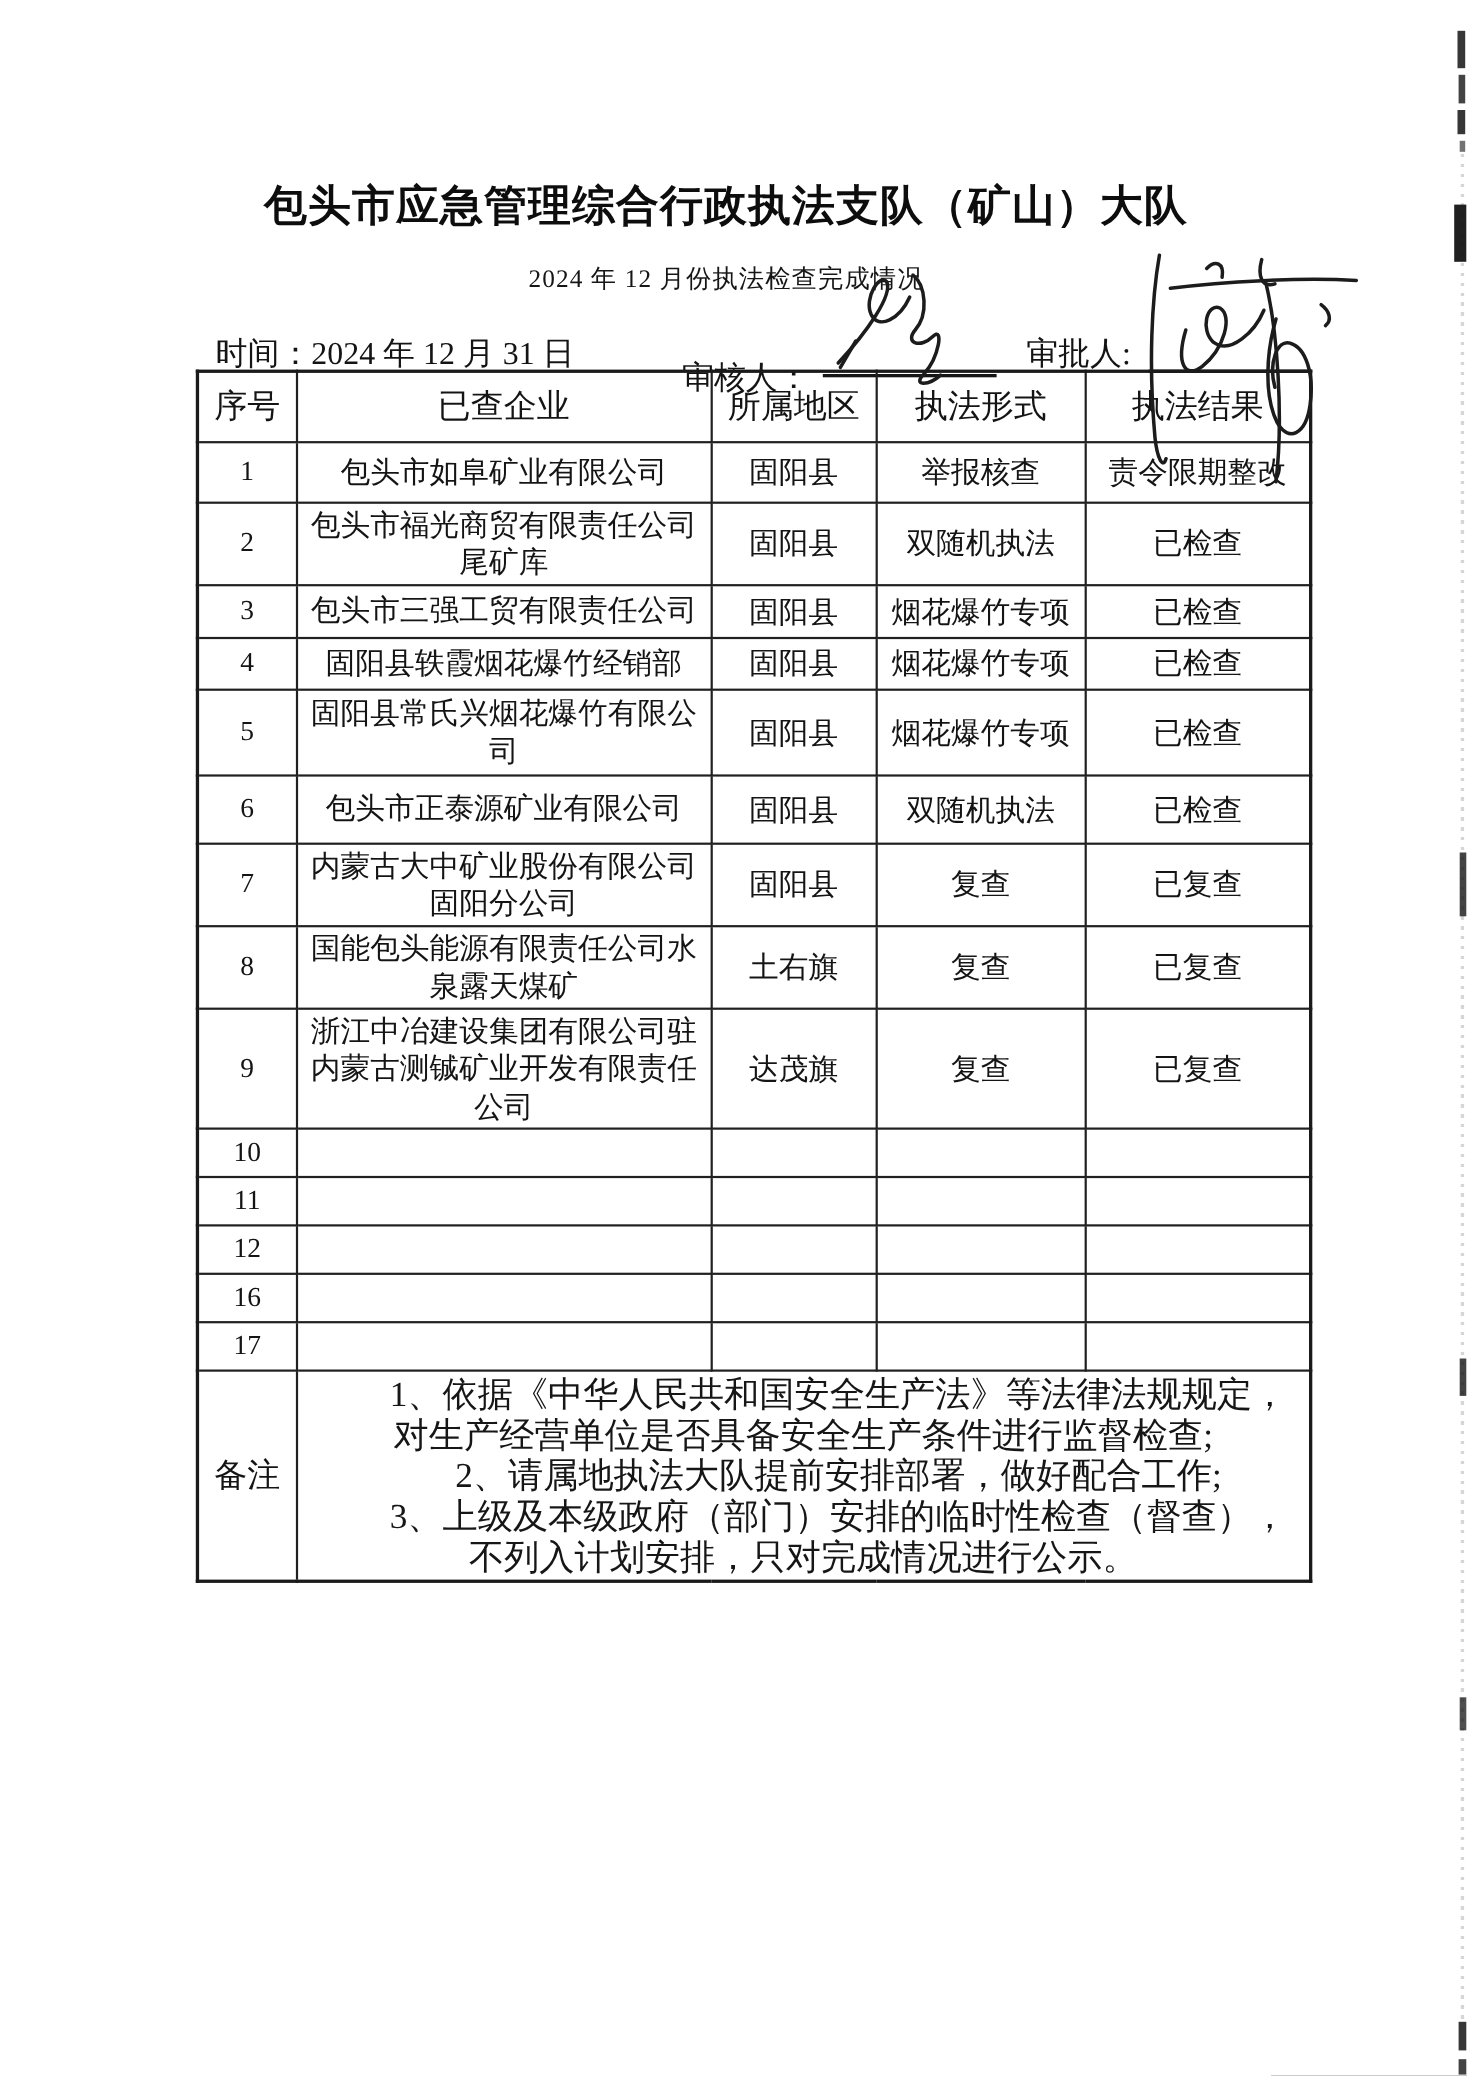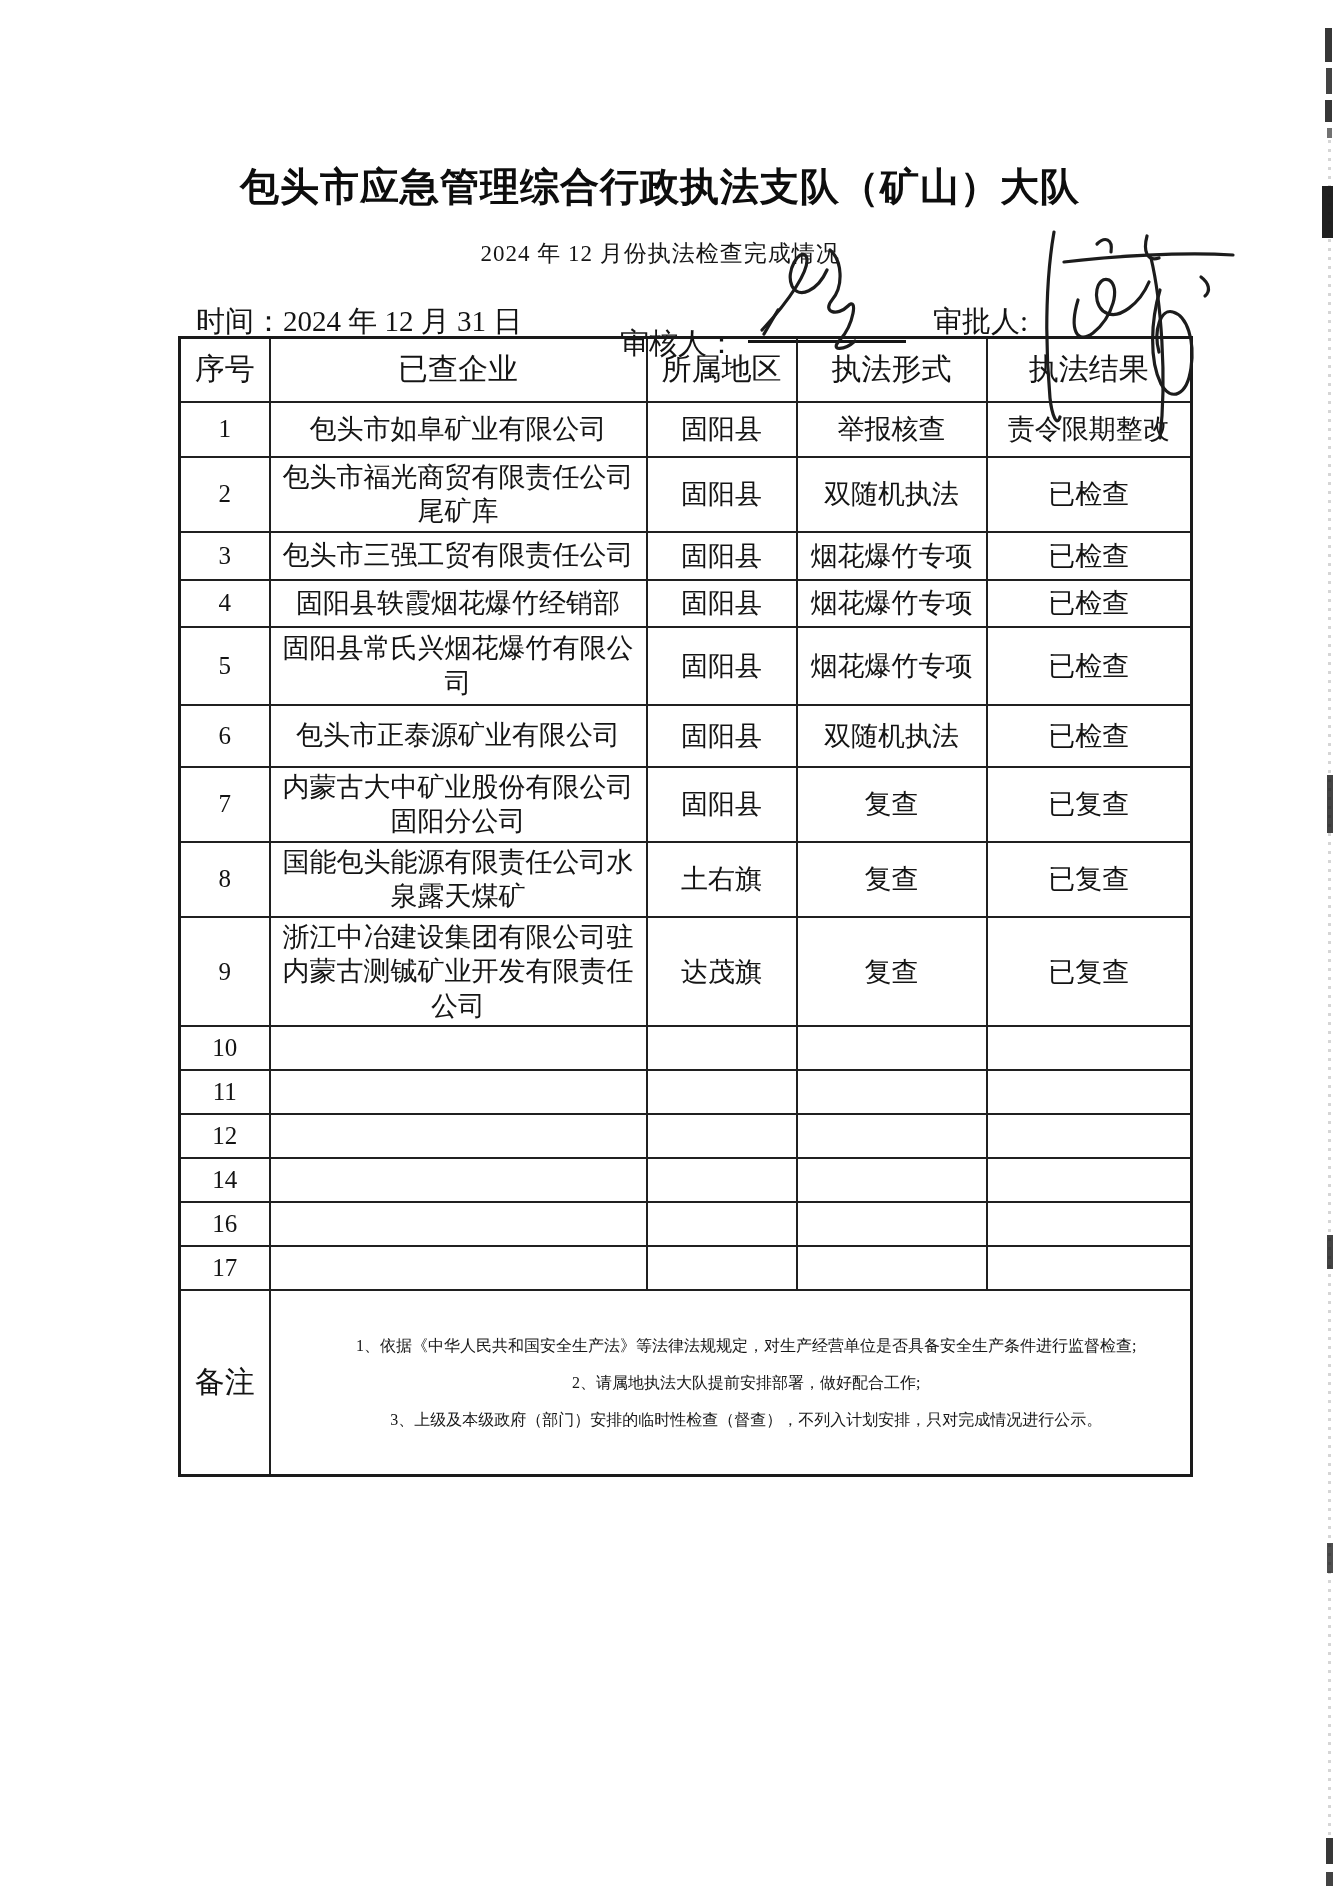--- a/index.html
+++ b/index.html
@@ -46,21 +46,21 @@
   table.sheet{border:3px solid #1a1a1a;}
   table.sheet thead tr{height:64px;}
   table.sheet th{font-weight:400;font-size:30px;}
   td.c-no{font-size:25px;font-family:"Liberation Serif","DejaVu Serif",serif;}
   td.c-company{padding:2px 12px;line-height:1.28;}
   tr.remarks-row{height:185px;}
   th.remarks-label{font-size:29px;}
   td.remarks-cell{text-align:left;vertical-align:middle;padding:6px 4px;}
   .remarks-content p{
     margin:0;text-indent:2em;
-    font-size:16px;line-height:37px;color:#161616;
+    font-size:32px;line-height:37px;color:#161616;
     word-break:break-all;
   }
   .sig-svg{position:absolute;left:0;top:0;pointer-events:none;}
   .scan-mark{position:absolute;background:#141414;}
   .scan-dots{
     position:absolute;left:1328px;top:140px;width:3px;height:1700px;
     background:repeating-linear-gradient(#444 0 3px,transparent 3px 9px);
     opacity:0.22;
   }
 </style>
@@ -176,27 +176,20 @@
           <td class="c-result"></td>
         </tr>
         <tr style="height: 44px;">
           <td class="c-no">12</td>
           <td class="c-company"></td>
           <td class="c-region"></td>
           <td class="c-form"></td>
           <td class="c-result"></td>
         </tr>
         <tr style="height: 44px;">
-          <td class="c-no">14</td>
-          <td class="c-company"></td>
-          <td class="c-region"></td>
-          <td class="c-form"></td>
-          <td class="c-result"></td>
-        </tr>
-        <tr style="height: 44px;">
           <td class="c-no">16</td>
           <td class="c-company"></td>
           <td class="c-region"></td>
           <td class="c-form"></td>
           <td class="c-result"></td>
         </tr>
         <tr style="height: 44px;">
           <td class="c-no">17</td>
           <td class="c-company"></td>
           <td class="c-region"></td>

